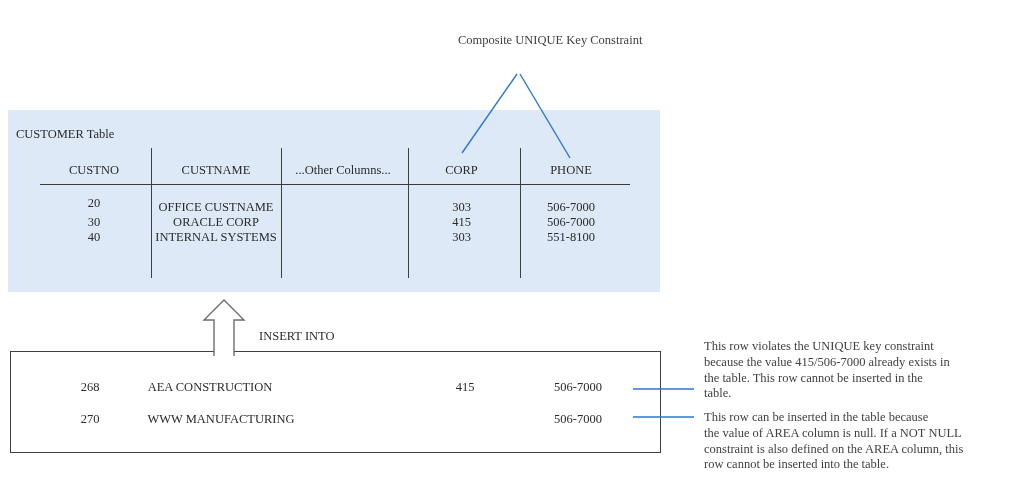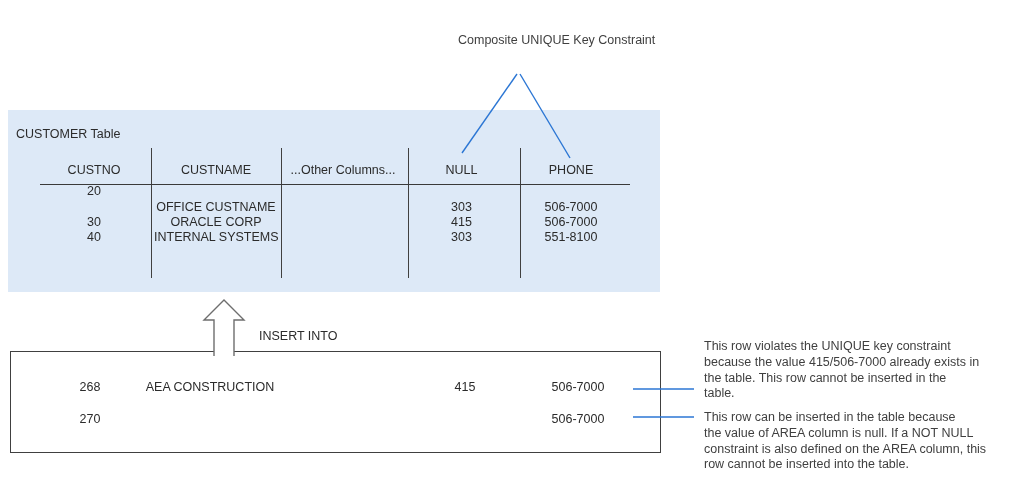--- a/index.html
+++ b/index.html
@@ -6,21 +6,21 @@
   html, body { background: #ffffff; }
   .canvas {
     position: relative;
     width: 1019px;
     height: 492px;
     background: #ffffff;
     font-family: "Liberation Sans", "DejaVu Sans", sans-serif;
     color: #2b2b2b;
     overflow: hidden;
   }
-  .abs { position: absolute; }
+  .abs { position: absolute; font-family: Liberation Serif, serif; }
   .txt { font-size: 12.5px; line-height: 15px; white-space: nowrap; }
   .gray { color: #3f3f3f; }
   .center { text-align: center; }
 
   
   .table-fill {
     left: 8px; top: 110px; width: 652px; height: 182px;
     background: #dde9f7;
   }
   .table-title { left: 16px; top: 127px; }
@@ -68,30 +68,30 @@
 
 <div class="canvas">
 
   <div class="abs table-fill"></div>
 
   <div class="abs txt table-title">CUSTOMER Table</div>
 
   <div class="abs txt center col-custno" style="top:163px">CUSTNO</div>
   <div class="abs txt center col-custname" style="top:163px">CUSTNAME</div>
   <div class="abs txt center col-other" style="top:163px">...Other Columns...</div>
-  <div class="abs txt center col-area" style="top:163px">NULL</div>
+  <div class="abs txt center col-area" style="top:163px">CORP</div>
   <div class="abs txt center col-phone" style="top:163px">PHONE</div>
 
   <div class="abs vline" style="left:151px"></div>
   <div class="abs vline" style="left:281px"></div>
   <div class="abs vline" style="left:408px"></div>
   <div class="abs vline" style="left:520px"></div>
   <div class="abs hline header-underline"></div>
 
-  <div class="abs txt center col-custno" style="top:184px">20</div>
+  <div class="abs txt center col-custno" style="top:196px">20</div>
   <div class="abs txt center col-custname" style="top:200px">OFFICE CUSTNAME</div>
   <div class="abs txt center col-area" style="top:200px">303</div>
   <div class="abs txt center col-phone" style="top:200px">506-7000</div>
 
   <div class="abs txt center col-custno" style="top:215px">30</div>
   <div class="abs txt center col-custname" style="top:215px">ORACLE CORP</div>
   <div class="abs txt center col-area" style="top:215px">415</div>
   <div class="abs txt center col-phone" style="top:215px">506-7000</div>
 
   <div class="abs txt center col-custno" style="top:230px">40</div>
@@ -106,20 +106,21 @@
   <div class="abs txt insert-label">INSERT INTO</div>
 
   <div class="abs staging-box"></div>
 
   <div class="abs txt center s-custno" style="top:380px">268</div>
   <div class="abs txt center s-name1" style="top:380px">AEA CONSTRUCTION</div>
   <div class="abs txt center s-area" style="top:380px">415</div>
   <div class="abs txt center s-phone" style="top:380px">506-7000</div>
 
   <div class="abs txt center s-custno" style="top:412px">270</div>
+  <div class="abs txt center s-name2" style="top:412px">WWW MANUFACTURING</div>
   <div class="abs txt center s-phone" style="top:412px">506-7000</div>
 
   <div class="abs txt gray callout-right callout-1">
     <div>This row violates the UNIQUE key constraint</div>
     <div>because the value 415/506-7000 already exists in</div>
     <div>the table. This row cannot be inserted in the</div>
     <div>table.</div>
   </div>
 
   <div class="abs txt gray callout-right callout-2">

